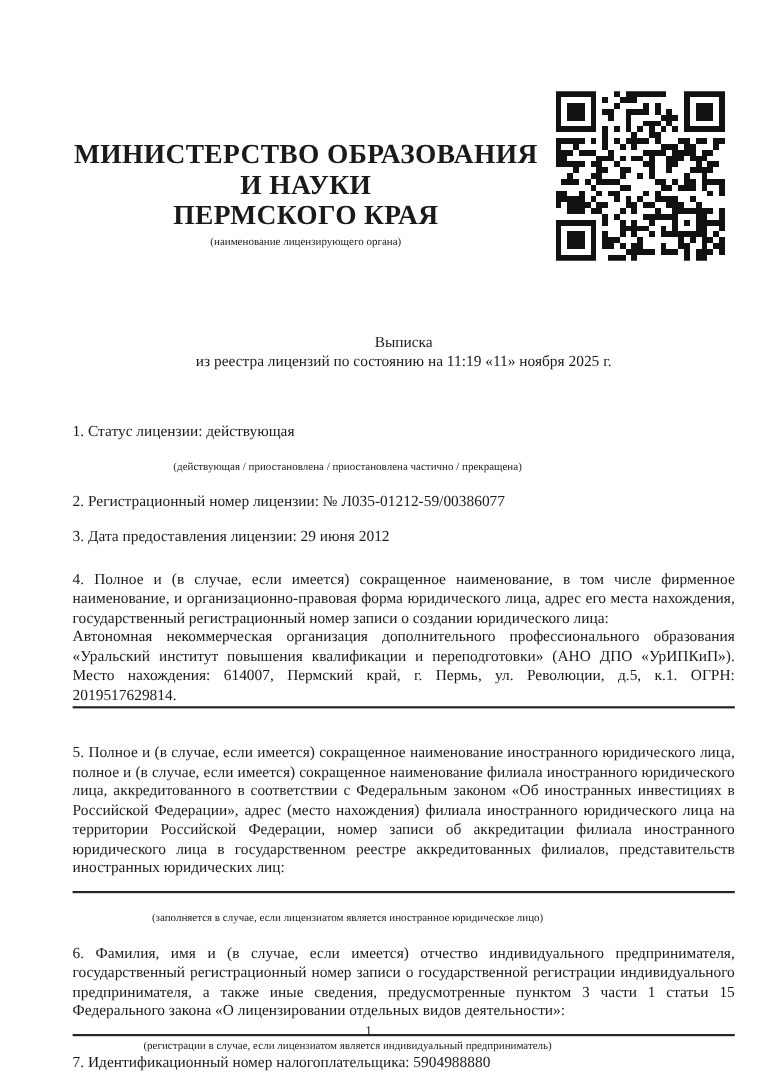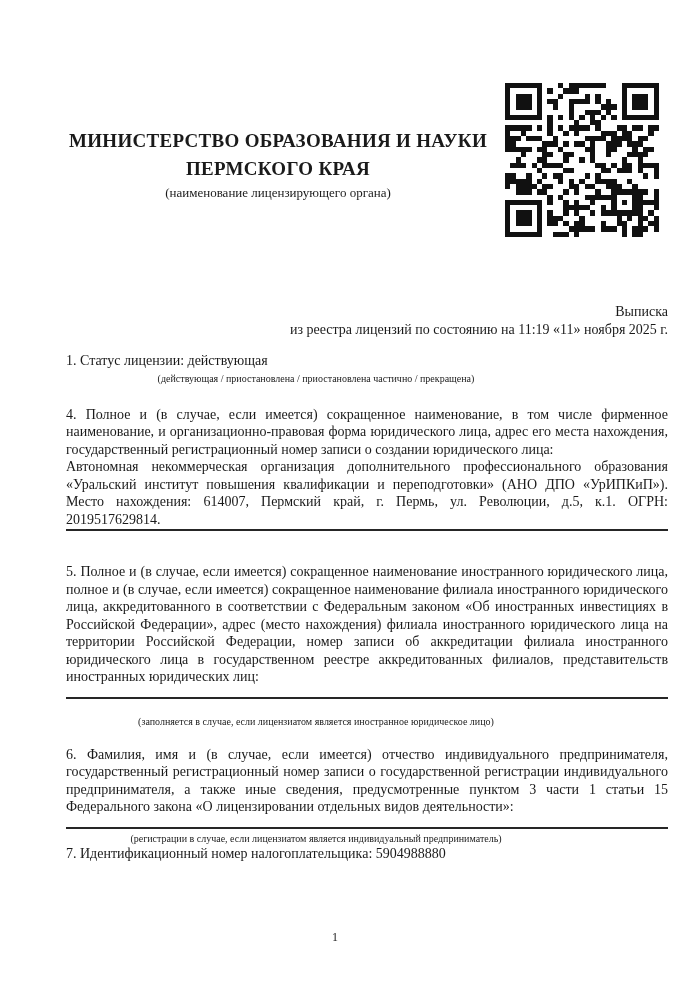--- a/index.html
+++ b/index.html
@@ -2,29 +2,29 @@
 <html><head>
 <meta charset="utf-8">
 <style>
   html,body{margin:0;padding:0;background:#ffffff;}
   .page{
     position:relative;width:700px;height:989px;background:#ffffff;overflow:hidden;
     font-family:"Liberation Serif","DejaVu Serif",serif;color:#1a1a1a;
   }
   .header-row{position:absolute;top:83px;left:66px;right:38px;display:flex;justify-content:space-between;align-items:flex-start;}
   .ministry{width:424px;text-align:center;padding-top:44px;}
-  .ministry-name{font-weight:bold;font-size:19px;line-height:28px;letter-spacing:0.3px;text-align:center;}
-  .ministry-caption{font-size:13px;line-height:12px;margin-top:4px;}
+  .ministry-name{font-weight:bold;font-size:25px;line-height:28px;letter-spacing:0.3px;text-align:center;}
+  .ministry-caption{font-size:10px;line-height:12px;margin-top:4px;}
   .qr{width:160px;height:154px;flex:0 0 auto;}
   .qr svg{display:block;}
-  .doc-title{position:absolute;top:303px;left:66px;width:602px;text-align:right;font-size:14px;line-height:18px;}
-  .items{position:absolute;top:352px;left:66px;width:602px;font-size:14px;line-height:17.5px;}
+  .doc-title{position:absolute;top:303px;left:66px;width:602px;text-align:center;font-size:14px;line-height:18px;}
+  .items{position:absolute;top:384px;left:66px;width:602px;font-size:14px;line-height:17.5px;}
   .para{text-align:justify;}
   .caption-row{width:500px;text-align:center;font-size:10px;line-height:13px;}
-  .cap1{margin-top:2px;}
+  .cap1{margin-top:16px;}
   .p2{margin-top:17px;}
   .p3{margin-top:15px;}
   .p4{margin-top:21px;}
   .fill-rule{width:602px;height:0;border-top:2px solid #262626;}
   .rule4{margin-top:1px;}
   .cap4{margin-top:2px;}
   .p5{margin-top:32px;}
   .rule5{margin-top:11px;}
   .cap5{margin-top:16px;}
   .p6{margin-top:18px;}
@@ -463,21 +463,23 @@
   <div class="doc-title">
     <div>Выписка</div>
     <div>из реестра лицензий по состоянию на 11:19 «11» ноября 2025 г.</div>
   </div>
 
   <div class="items">
 
     <div class="para p1">1. Статус лицензии: действующая</div>
     <div class="caption-row cap1">(действующая / приостановлена / приостановлена частично / прекращена)</div>
 
-
+    <div class="para p2">2. Регистрационный номер лицензии: № Л035-01212-59/00386077</div>
+
+    <div class="para p3">3. Дата предоставления лицензии: 29 июня 2012</div>
 
     <div class="para p4">4. Полное и (в случае, если имеется) сокращенное наименование, в том числе фирменное наименование, и организационно-правовая форма юридического лица, адрес его места нахождения, государственный регистрационный номер записи о создании юридического лица:</div>
     <div class="para">Автономная некоммерческая организация дополнительного профессионального образования «Уральский институт повышения квалификации и переподготовки» (АНО ДПО «УрИПКиП»). Место нахождения: 614007, Пермский край, г. Пермь, ул. Революции, д.5, к.1. ОГРН: 2019517629814.</div>
     <div class="fill-rule rule4"></div>
 
     <div class="para p5">5. Полное и (в случае, если имеется) сокращенное наименование иностранного юридического лица, полное и (в случае, если имеется) сокращенное наименование филиала иностранного юридического лица, аккредитованного в соответствии с Федеральным законом «Об иностранных инвестициях в Российской Федерации», адрес (место нахождения) филиала иностранного юридического лица на территории Российской Федерации, номер записи об аккредитации филиала иностранного юридического лица в государственном реестре аккредитованных филиалов, представительств иностранных юридических лиц:</div>
     <div class="fill-rule rule5"></div>
     <div class="caption-row cap5">(заполняется в случае, если лицензиатом является иностранное юридическое лицо)</div>
 
     <div class="para p6">6. Фамилия, имя и (в случае, если имеется) отчество индивидуального предпринимателя, государственный регистрационный номер записи о государственной регистрации индивидуального предпринимателя, а также иные сведения, предусмотренные пунктом 3 части 1 статьи 15 Федерального закона «О лицензировании отдельных видов деятельности»:</div>

